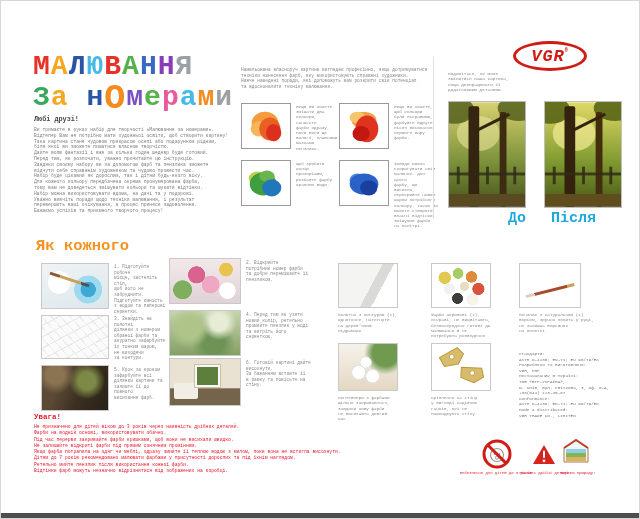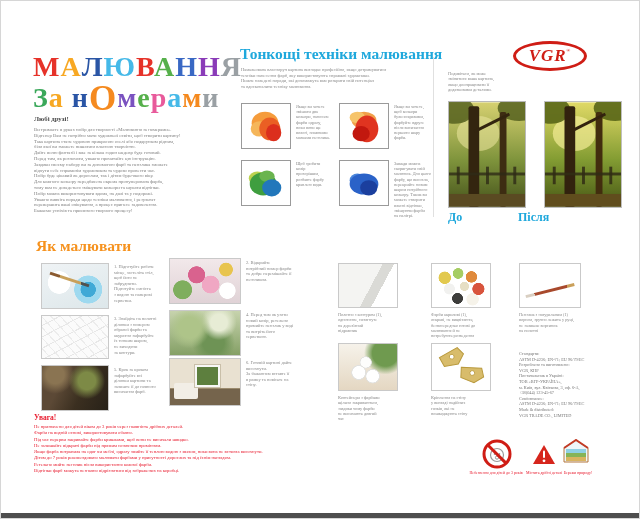--- a/index.html
+++ b/index.html
@@ -1,17 +1,17 @@
 <!DOCTYPE html>
 <html><head>
 <meta charset="utf-8">
 <style>
   html,body{margin:0;padding:0;background:#efefef;}
   .page{position:relative;width:640px;height:519px;background:#fff;border:1px solid #d6d6d6;
-        box-sizing:border-box;overflow:hidden;font-family:Liberation Serif, serif;}
+        box-sizing:border-box;overflow:hidden;font-family:Liberation Mono, monospace;}
   .pre{white-space:pre-line;}
   .bottombar{position:absolute;left:0;top:512px;width:100%;height:7px;background:#4e4e4e;}
 
   
   .title{position:absolute;left:32px;top:50px;font-weight:bold;line-height:31px;}
   .t1{font-size:28px;letter-spacing:1px;}
   .t2{font-size:28px;letter-spacing:1px;}
   .big{font-size:35px;vertical-align:-3px;}
 
   .greet-h{position:absolute;left:33px;top:114px;font-size:6.8px;color:#4a4a4a;font-weight:bold;margin:0;}
@@ -29,21 +29,21 @@
 
   .vgr{position:absolute;left:512px;top:40px;width:74px;height:30px;border:3px solid #cf1d15;border-radius:50%;
        display:flex;align-items:center;justify-content:center;color:#cf1d15;font-weight:bold;font-style:italic;
        font-size:17px;letter-spacing:1px;box-sizing:border-box;background:#fff;}
   .vgr .reg{font-size:5px;font-style:normal;align-self:flex-start;margin-top:4px;}
 
   .note{position:absolute;left:447px;top:70px;width:76px;font-size:4.4px;line-height:5.4px;color:#8a8a8a;}
   .tree{position:absolute;width:78px;height:107px;top:100px;border:1px solid #b9b9b9;box-sizing:border-box;}
   .tr1{left:447px;}.tr2{left:543px;}
   .after-boost{filter:saturate(1.15) brightness(1.04);}
-  .treelabel{position:absolute;top:209px;width:78px;text-align:left;font-size:12px;font-weight:bold;color:#1fa8dc;}
+  .treelabel{position:absolute;top:209px;width:78px;text-align:right;font-size:15px;font-weight:bold;color:#1fa8dc;}
   .tl1{left:447px;}.tl2{left:517px;}
 
   .how-h{position:absolute;left:35px;top:236px;font-size:15.5px;color:#f6921e;margin:0;}
   .ph{position:absolute;border:1px solid #c9c9c9;box-sizing:border-box;overflow:hidden;}
   .s1{left:40px;top:262px;width:68px;height:46px;}
   .s3{left:40px;top:314px;width:68px;height:44px;}
   .s5{left:40px;top:364px;width:68px;height:46px;}
   .s2{left:168px;top:257px;width:72px;height:46px;}
   .s4{left:168px;top:309px;width:72px;height:46px;}
   .s6{left:168px;top:357px;width:72px;height:48px;}
@@ -152,21 +152,20 @@
 Завдяки своєму набору ви за допомогою фарб та пензлика зможете
 відчути себе справжнім художником та чудово провести час.
 Набір буде цікавий як дорослим, так і дітям будь-якого віку.
 Для кожного кольору передбачена окрема пронумерована фарба,
 тому вам не доведеться змішувати кольори та шукати відтінки.
 Набір можна використовувати вдома, на дачі та у подорожі.
 Уважно вивчіть поради щодо техніки малювання, і результат
 перевершить ваші очікування, а процес принесе задоволення.
 Бажаємо успіхів та приємного творчого процесу!</div>
 
-  <h2 class="tech-h">Тонкощі техніки малювання</h2>
   <div class="tech-i pre">Намальована власноруч картина виглядає професійно, якщо дотримуватися
 техніки нанесення фарб, яку використовують справжні художники.
 Нижче наведені поради, які допоможуть вам розкрити свій потенціал
 та вдосконалити техніку малювання.</div>
 
   <div class="tipbox tb1">
     <svg width="48" height="44" viewBox="0 0 50 46">
       <ellipse cx="24" cy="20" rx="14" ry="12" fill="#f59c3c"></ellipse>
       <ellipse cx="18" cy="26" rx="9" ry="8" fill="#f5b65a"></ellipse>
       <ellipse cx="29" cy="26" rx="11" ry="12" fill="#ea5f24"></ellipse>
@@ -284,21 +283,21 @@
       <rect x="0" y="72" width="78" height="3" fill="#2e2a16" opacity="0.85"></rect>
       <rect x="8" y="66" width="3" height="18" fill="#2e2a16" opacity="0.85"></rect>
       <rect x="38" y="66" width="3" height="18" fill="#2e2a16" opacity="0.85"></rect>
       <rect x="66" y="66" width="3" height="18" fill="#2e2a16" opacity="0.85"></rect>
       <rect x="0" y="94" width="78" height="13" fill="#5a4a22"></rect>
     </svg>
   </div>
   <div class="treelabel tl1">До</div>
   <div class="treelabel tl2">Після</div>
 
-  <h2 class="how-h">Як малювати</h2>
+  <h2 class="how-h">Як кожного</h2>
   <div class="ph s1 bg-s1"></div>
   <div class="steptext st1 pre">1. Підготуйте робоче
 місце, застеліть стіл,
 щоб його не
 забруднити.
 Підготуйте ємність
 з водою та паперові
 серветки.</div>
   <div class="ph s2 bg-s2"></div>
   <div class="steptext st2 pre">2. Відкрийте

